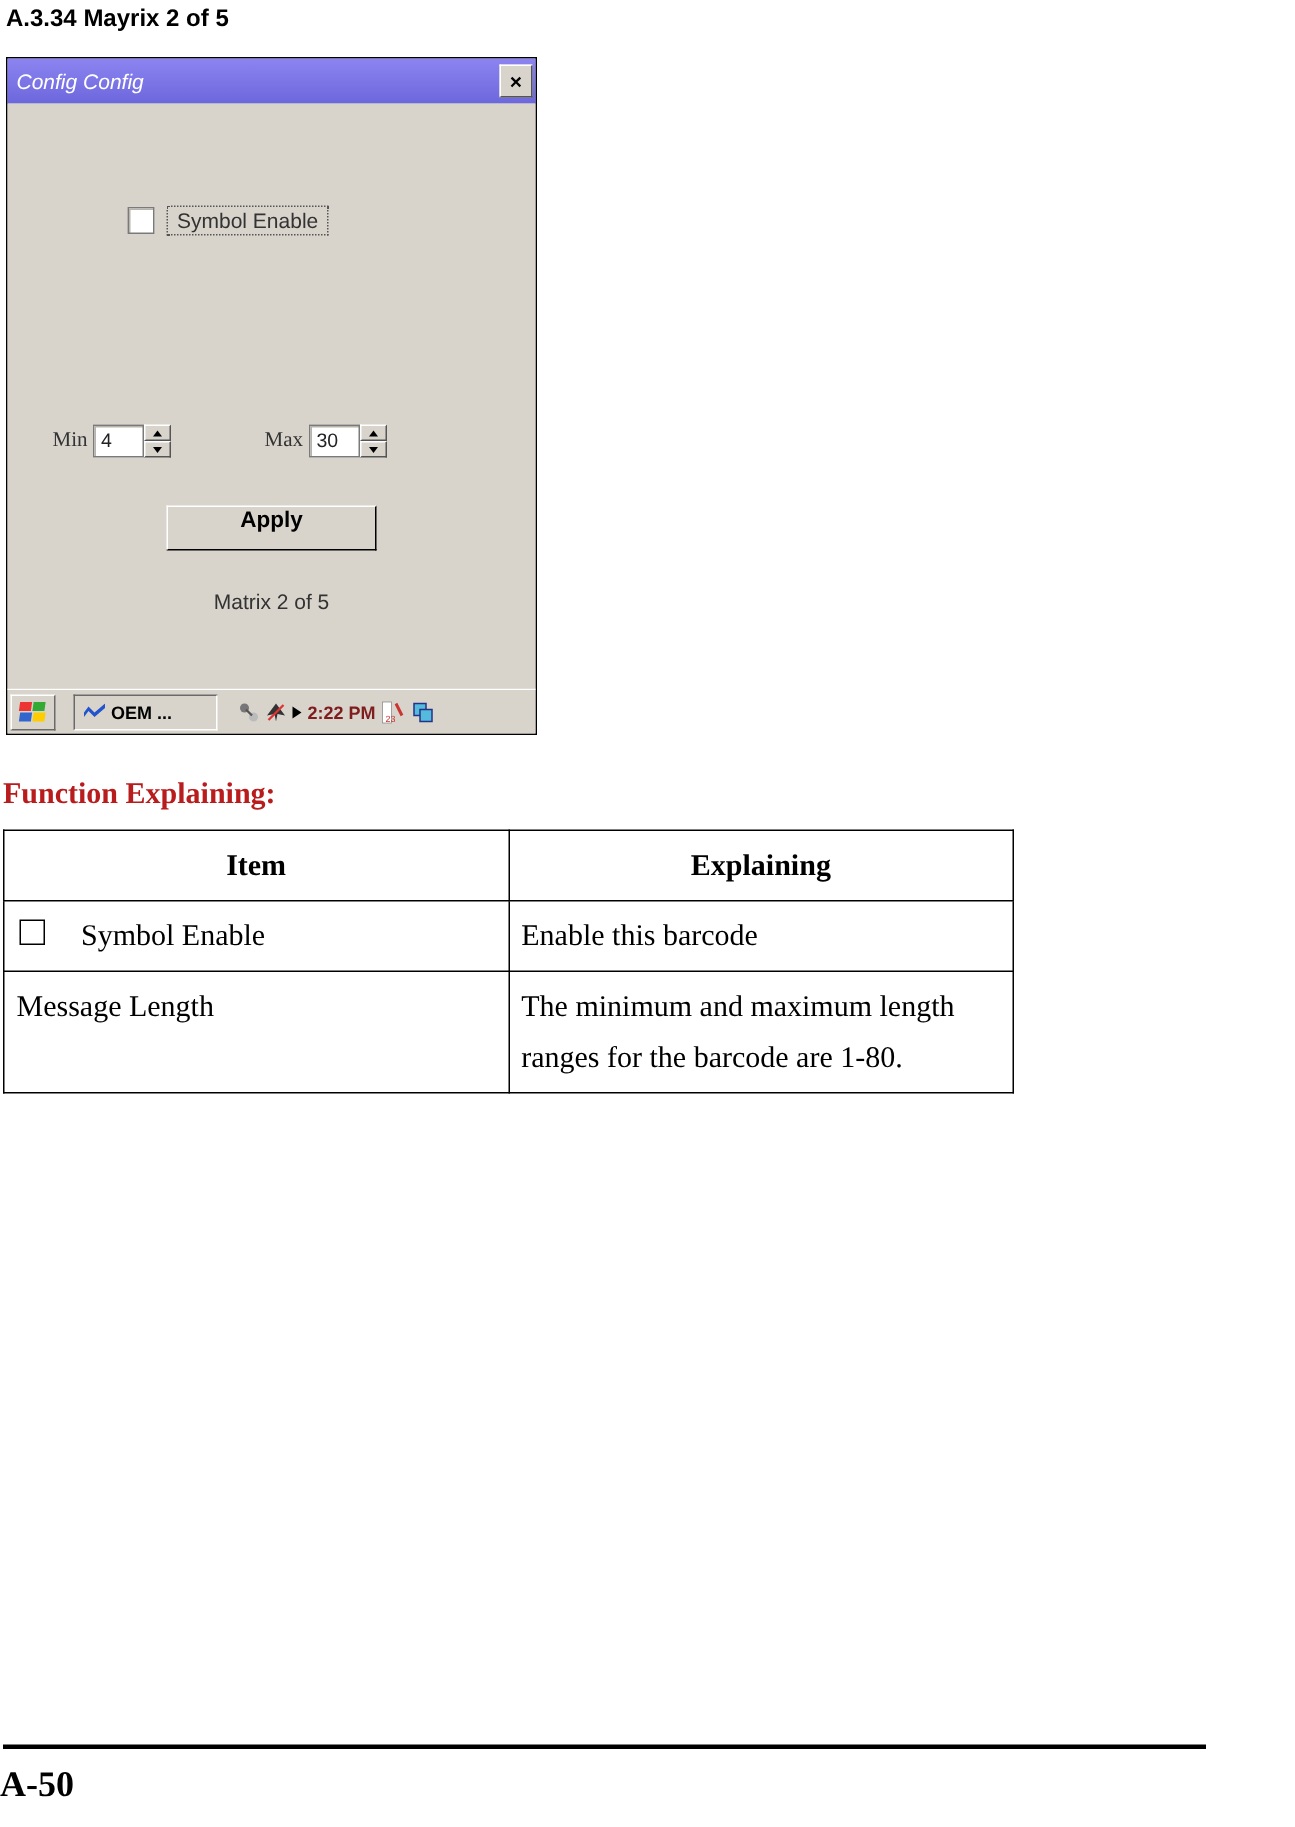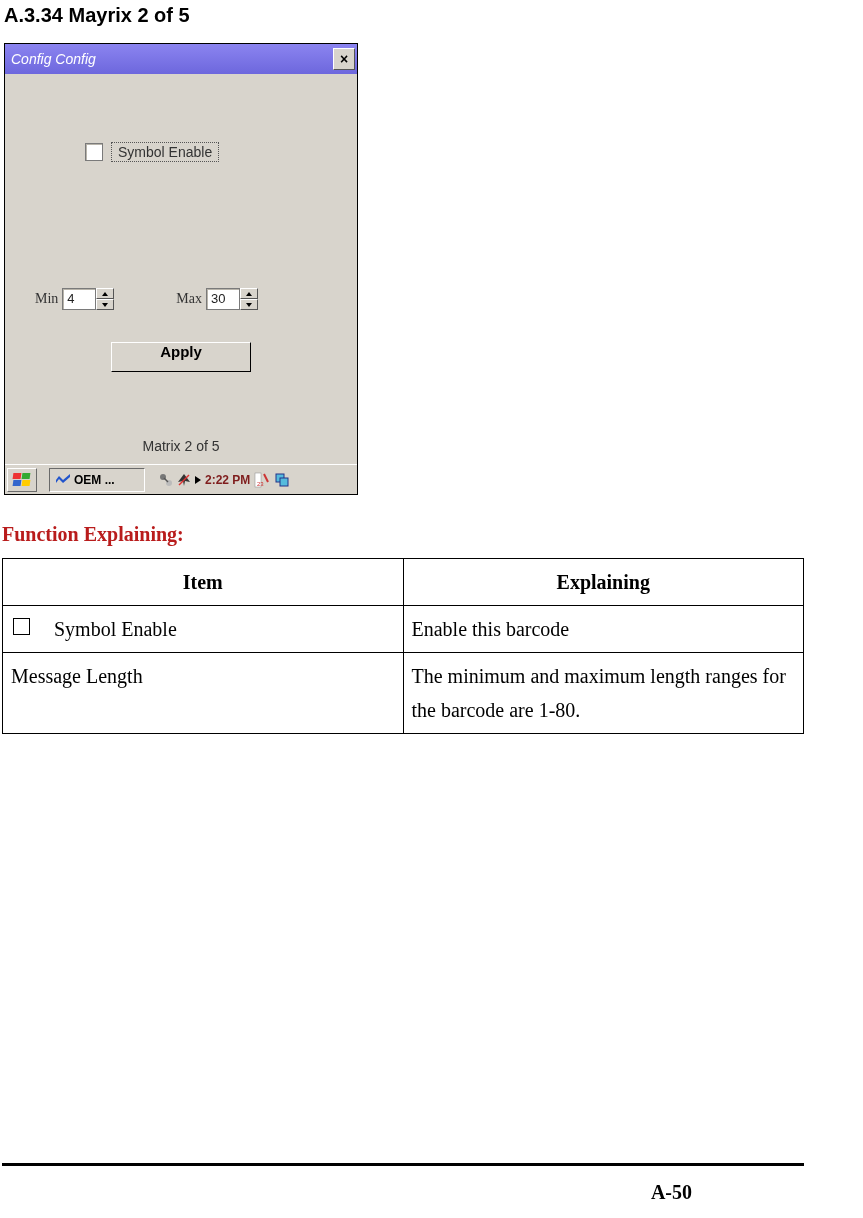--- a/index.html
+++ b/index.html
@@ -12,21 +12,21 @@
   }
   .page {
     width: 863px;
     box-sizing: border-box;
     position: relative;
     min-height: 1218px;
   }
   .section-title {
     font-family: Arial, sans-serif;
     font-weight: bold;
-    font-size: 20px;
+    font-size: 16px;
     padding: 4px 0 0 4px;
     margin: 0 0 16px 0;
   }
   .screenshot-frame {
     width: 352px;
     border: 1px solid #000;
     margin: 0 0 28px 4px;
     background: #cecac1;
     font-family: Tahoma, Arial, sans-serif;
   }
@@ -159,21 +159,20 @@
     color: #000;
   }
   .config-caption {
     position: absolute;
     top: 324px;
     left: 0;
     right: 0;
     text-align: center;
     font-size: 14px;
     color: #333;
-    margin-top: 40px;
   }
   .taskbar {
     height: 30px;
     background: #d8d4cc;
     border-top: 1px solid #fff;
     display: flex;
     align-items: center;
     padding: 0 2px;
     box-sizing: border-box;
     gap: 12px;
@@ -255,21 +254,21 @@
   }
   .func-exp {
     font-family: "Times New Roman", serif;
     font-weight: bold;
     color: #b91c1c;
     font-size: 20px;
     margin: 0 0 12px 2px;
   }
   table.explain {
     border-collapse: collapse;
-    width: 802px;
+    width: 674px;
     margin-left: 2px;
     font-family: "Times New Roman", serif;
     font-size: 20px;
   }
   table.explain th, table.explain td {
     border: 1px solid #000;
     padding: 6px 8px;
     vertical-align: top;
     line-height: 1.7;
   }
@@ -293,24 +292,24 @@
     bottom: 52px;
     left: 2px;
     width: 802px;
     border-top: 3px solid #000;
   }
   .footer-text {
     position: absolute;
     bottom: 14px;
     left: 0;
     width: 692px;
-    text-align: right;
+    text-align: left;
     font-family: "Times New Roman", serif;
     font-weight: bold;
-    font-size: 20px;
+    font-size: 24px;
   }
 </style>
 </head>
 <body>
 
 <div class="page">
 
   <h2 class="section-title">A.3.34 Mayrix 2 of 5</h2>
 
   <div class="screenshot-frame">

